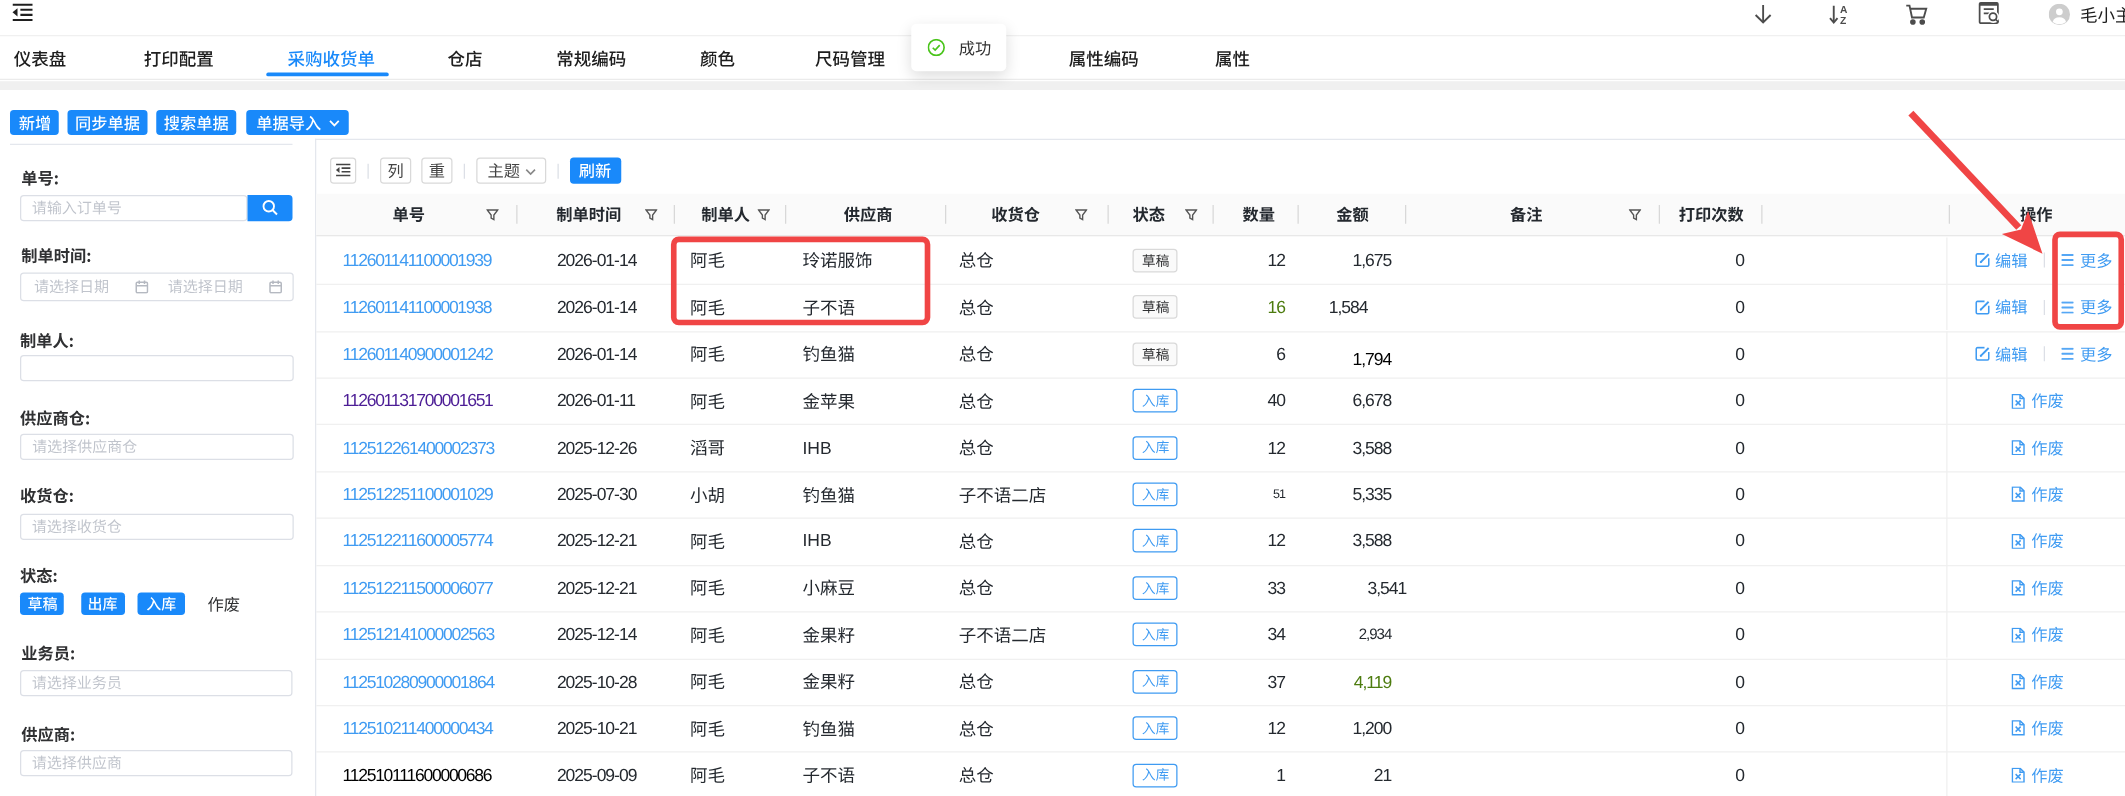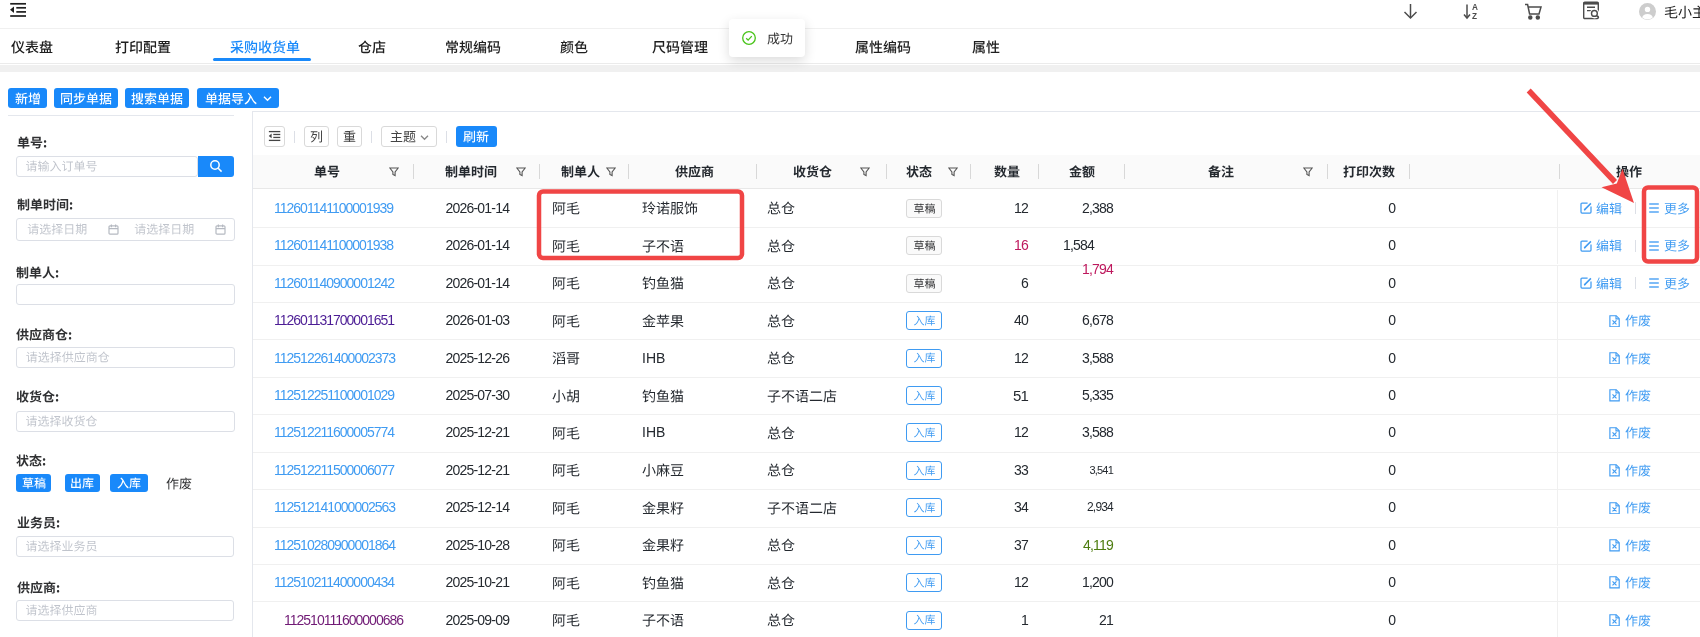--- a/index.html
+++ b/index.html
@@ -393,21 +393,21 @@
 <svg style="position:absolute;left:767.0px;top:201.4px;" width="28.0" height="14" viewBox="0 0 2000 1000" fill="#24292f">
     <use href="#g108" x="0"></use>
     <use href="#g69" x="1000"></use>
   </svg>
 <div class="a" style="left:906.3px;top:198.9px;width:36px;height:19px;border:1px solid #d9d9d9;background:#fafafa;border-radius:3px"></div>
 <svg style="position:absolute;left:912.8px;top:202.7px;" width="23.0" height="11" viewBox="0 0 2000 1000" fill="#303133">
     <use href="#g109" x="0"></use>
     <use href="#g110" x="1000"></use>
   </svg>
 <div style="position:absolute;right:672.0px;top:199.9px;font-size:14px;letter-spacing:-0.80px;line-height:17px;color:#24292f;white-space:nowrap">12</div>
-<div style="position:absolute;right:587.0px;top:199.9px;font-size:14px;letter-spacing:-0.80px;line-height:17px;color:#24292f;white-space:nowrap">2,388</div>
+<div style="position:absolute;right:587.0px;top:199.9px;font-size:14px;letter-spacing:-0.80px;line-height:17px;color:#24292f;white-space:nowrap">1,675</div>
 <div style="position:absolute;right:304.0px;top:199.9px;font-size:14px;letter-spacing:0.00px;line-height:17px;color:#24292f;white-space:nowrap">0</div>
 <div class="a" style="left:1556.5px;top:189.7px;width:1px;height:37.4px;background:#f0f0f0"></div>
 <svg class="a" style="left:1580.0px;top:202.4px" width="12" height="12" viewBox="0 0 12 12" fill="none" stroke="#3f9bf2" stroke-width="1.25">
     <path d="M7.6 1.1H2a1 1 0 0 0-1 1V10a1 1 0 0 0 1 1h8a1 1 0 0 0 1-1V4.6"></path>
     <path d="M4.2 8.1 10.9 1.4" stroke-width="1.5"></path>
     <path d="M4 8.3 5.8 7.9 4.4 6.6Z" fill="#3f9bf2" stroke="none"></path>
   </svg>
 <svg style="position:absolute;left:1596.0px;top:201.9px;" width="26.0" height="13" viewBox="0 0 2000 1000" fill="#3f9bf2">
     <use href="#g111" x="0"></use>
     <use href="#g112" x="1000"></use>
@@ -436,21 +436,21 @@
   </svg>
 <svg style="position:absolute;left:767.0px;top:238.8px;" width="28.0" height="14" viewBox="0 0 2000 1000" fill="#24292f">
     <use href="#g108" x="0"></use>
     <use href="#g69" x="1000"></use>
   </svg>
 <div class="a" style="left:906.3px;top:236.3px;width:36px;height:19px;border:1px solid #d9d9d9;background:#fafafa;border-radius:3px"></div>
 <svg style="position:absolute;left:912.8px;top:240.1px;" width="23.0" height="11" viewBox="0 0 2000 1000" fill="#303133">
     <use href="#g109" x="0"></use>
     <use href="#g110" x="1000"></use>
   </svg>
-<div style="position:absolute;right:672.0px;top:237.3px;font-size:14px;letter-spacing:-0.80px;line-height:17px;color:#be185d;white-space:nowrap">16</div>
+<div style="position:absolute;right:672.0px;top:237.3px;font-size:14px;letter-spacing:-0.80px;line-height:17px;color:#4d7c0f;white-space:nowrap">16</div>
 <div style="position:absolute;right:606px;top:237.3px;font-size:14px;letter-spacing:-0.80px;line-height:17px;color:#24292f;white-space:nowrap">1,584</div>
 <div style="position:absolute;right:304.0px;top:237.3px;font-size:14px;letter-spacing:0.00px;line-height:17px;color:#24292f;white-space:nowrap">0</div>
 <div class="a" style="left:1556.5px;top:227.1px;width:1px;height:37.4px;background:#f0f0f0"></div>
 <svg class="a" style="left:1580.0px;top:239.8px" width="12" height="12" viewBox="0 0 12 12" fill="none" stroke="#3f9bf2" stroke-width="1.25">
     <path d="M7.6 1.1H2a1 1 0 0 0-1 1V10a1 1 0 0 0 1 1h8a1 1 0 0 0 1-1V4.6"></path>
     <path d="M4.2 8.1 10.9 1.4" stroke-width="1.5"></path>
     <path d="M4 8.3 5.8 7.9 4.4 6.6Z" fill="#3f9bf2" stroke="none"></path>
   </svg>
 <svg style="position:absolute;left:1596.0px;top:239.3px;" width="26.0" height="13" viewBox="0 0 2000 1000" fill="#3f9bf2">
     <use href="#g111" x="0"></use>
@@ -481,21 +481,21 @@
 <svg style="position:absolute;left:767.0px;top:276.2px;" width="28.0" height="14" viewBox="0 0 2000 1000" fill="#24292f">
     <use href="#g108" x="0"></use>
     <use href="#g69" x="1000"></use>
   </svg>
 <div class="a" style="left:906.3px;top:273.7px;width:36px;height:19px;border:1px solid #d9d9d9;background:#fafafa;border-radius:3px"></div>
 <svg style="position:absolute;left:912.8px;top:277.5px;" width="23.0" height="11" viewBox="0 0 2000 1000" fill="#303133">
     <use href="#g109" x="0"></use>
     <use href="#g110" x="1000"></use>
   </svg>
 <div style="position:absolute;right:672.0px;top:274.7px;font-size:14px;letter-spacing:-0.80px;line-height:17px;color:#24292f;white-space:nowrap">6</div>
-<div style="position:absolute;right:587.0px;top:261px;font-size:14px;letter-spacing:-0.80px;line-height:17px;color:#be185d;white-space:nowrap">1,794</div>
+<div style="position:absolute;right:587.0px;top:279px;font-size:14px;letter-spacing:-0.80px;line-height:17px;color:#000000;white-space:nowrap">1,794</div>
 <div style="position:absolute;right:304.0px;top:274.7px;font-size:14px;letter-spacing:0.00px;line-height:17px;color:#24292f;white-space:nowrap">0</div>
 <div class="a" style="left:1556.5px;top:264.5px;width:1px;height:37.4px;background:#f0f0f0"></div>
 <svg class="a" style="left:1580.0px;top:277.2px" width="12" height="12" viewBox="0 0 12 12" fill="none" stroke="#3f9bf2" stroke-width="1.25">
     <path d="M7.6 1.1H2a1 1 0 0 0-1 1V10a1 1 0 0 0 1 1h8a1 1 0 0 0 1-1V4.6"></path>
     <path d="M4.2 8.1 10.9 1.4" stroke-width="1.5"></path>
     <path d="M4 8.3 5.8 7.9 4.4 6.6Z" fill="#3f9bf2" stroke="none"></path>
   </svg>
 <svg style="position:absolute;left:1596.0px;top:276.7px;" width="26.0" height="13" viewBox="0 0 2000 1000" fill="#3f9bf2">
     <use href="#g111" x="0"></use>
     <use href="#g112" x="1000"></use>
@@ -505,21 +505,21 @@
     <rect y="0.2" width="10" height="1.5" rx="0.7"></rect>
     <rect y="4.25" width="10" height="1.5" rx="0.7"></rect>
     <rect y="8.3" width="10" height="1.5" rx="0.7"></rect>
   </svg>
 <svg style="position:absolute;left:1664.0px;top:276.7px;" width="26.0" height="13" viewBox="0 0 2000 1000" fill="#3f9bf2">
     <use href="#g113" x="0"></use>
     <use href="#g114" x="1000"></use>
   </svg>
 <div class="a" style="left:253px;top:339.4px;width:1447px;height:1px;background:#f0f0f0"></div>
 <div style="position:absolute;left:274.0px;top:312.2px;font-size:14px;letter-spacing:-1.00px;line-height:17px;color:#4c1d95;white-space:nowrap">112601131700001651</div>
-<div style="position:absolute;left:445.5px;top:312.2px;font-size:14px;letter-spacing:-0.80px;line-height:17px;color:#24292f;white-space:nowrap">2026-01-03</div>
+<div style="position:absolute;left:445.5px;top:312.2px;font-size:14px;letter-spacing:-0.80px;line-height:17px;color:#24292f;white-space:nowrap">2026-01-11</div>
 <svg style="position:absolute;left:551.5px;top:313.7px;" width="28.0" height="14" viewBox="0 0 2000 1000" fill="#24292f">
     <use href="#g103" x="0"></use>
     <use href="#g0" x="1000"></use>
   </svg>
 <svg style="position:absolute;left:642.0px;top:313.7px;" width="42.0" height="14" viewBox="0 0 3000 1000" fill="#24292f">
     <use href="#g121" x="0"></use>
     <use href="#g122" x="1000"></use>
     <use href="#g123" x="2000"></use>
   </svg>
 <svg style="position:absolute;left:767.0px;top:313.7px;" width="28.0" height="14" viewBox="0 0 2000 1000" fill="#24292f">
@@ -591,21 +591,21 @@
     <use href="#g116" x="1000"></use>
     <use href="#g117" x="2000"></use>
     <use href="#g128" x="3000"></use>
     <use href="#g129" x="4000"></use>
   </svg>
 <div class="a" style="left:906.3px;top:386.0px;width:36px;height:19px;border:1px solid #3f9bf2;background:#fff;border-radius:3px"></div>
 <svg style="position:absolute;left:912.8px;top:389.8px;" width="23.0" height="11" viewBox="0 0 2000 1000" fill="#3f9bf2">
     <use href="#g44" x="0"></use>
     <use href="#g124" x="1000"></use>
   </svg>
-<div style="position:absolute;right:672.0px;top:387.0px;font-size:15px;letter-spacing:-0.80px;line-height:17px;color:#24292f;white-space:nowrap">51</div>
+<div style="position:absolute;right:672.0px;top:387.0px;font-size:10px;letter-spacing:-0.80px;line-height:17px;color:#24292f;white-space:nowrap">51</div>
 <div style="position:absolute;right:587.0px;top:387.0px;font-size:14px;letter-spacing:-0.80px;line-height:17px;color:#24292f;white-space:nowrap">5,335</div>
 <div style="position:absolute;right:304.0px;top:387.0px;font-size:14px;letter-spacing:0.00px;line-height:17px;color:#24292f;white-space:nowrap">0</div>
 <div class="a" style="left:1556.5px;top:376.8px;width:1px;height:37.4px;background:#f0f0f0"></div>
 <svg class="a" style="left:1609.0px;top:389.3px" width="11" height="12.5" viewBox="0 0 11 12.5" fill="none" stroke="#3f9bf2" stroke-width="1.15">
     <path d="M0.9 0.7h6.3L10.2 3.7v8.1H0.9Z"></path>
     <path d="M7 0.8v3h3"></path>
     <path d="M3.5 5.3 7.5 9.3M7.5 5.3 3.5 9.3"></path>
   </svg>
 <svg style="position:absolute;left:1625.0px;top:389.0px;" width="26.0" height="13" viewBox="0 0 2000 1000" fill="#3f9bf2">
     <use href="#g80" x="0"></use>
@@ -656,21 +656,21 @@
 <svg style="position:absolute;left:767.0px;top:463.3px;" width="28.0" height="14" viewBox="0 0 2000 1000" fill="#24292f">
     <use href="#g108" x="0"></use>
     <use href="#g69" x="1000"></use>
   </svg>
 <div class="a" style="left:906.3px;top:460.8px;width:36px;height:19px;border:1px solid #3f9bf2;background:#fff;border-radius:3px"></div>
 <svg style="position:absolute;left:912.8px;top:464.6px;" width="23.0" height="11" viewBox="0 0 2000 1000" fill="#3f9bf2">
     <use href="#g44" x="0"></use>
     <use href="#g124" x="1000"></use>
   </svg>
 <div style="position:absolute;right:672.0px;top:461.8px;font-size:14px;letter-spacing:-0.80px;line-height:17px;color:#24292f;white-space:nowrap">33</div>
-<div style="position:absolute;right:587.0px;top:461.8px;font-size:11px;letter-spacing:-0.80px;line-height:17px;color:#24292f;white-space:nowrap">3,541</div>
+<div style="position:absolute;right:575px;top:461.8px;font-size:14px;letter-spacing:-0.80px;line-height:17px;color:#24292f;white-space:nowrap">3,541</div>
 <div style="position:absolute;right:304.0px;top:461.8px;font-size:14px;letter-spacing:0.00px;line-height:17px;color:#24292f;white-space:nowrap">0</div>
 <div class="a" style="left:1556.5px;top:451.6px;width:1px;height:37.4px;background:#f0f0f0"></div>
 <svg class="a" style="left:1609.0px;top:464.1px" width="11" height="12.5" viewBox="0 0 11 12.5" fill="none" stroke="#3f9bf2" stroke-width="1.15">
     <path d="M0.9 0.7h6.3L10.2 3.7v8.1H0.9Z"></path>
     <path d="M7 0.8v3h3"></path>
     <path d="M3.5 5.3 7.5 9.3M7.5 5.3 3.5 9.3"></path>
   </svg>
 <svg style="position:absolute;left:1625.0px;top:463.8px;" width="26.0" height="13" viewBox="0 0 2000 1000" fill="#3f9bf2">
     <use href="#g80" x="0"></use>
     <use href="#g81" x="1000"></use>
@@ -773,21 +773,21 @@
 <div class="a" style="left:1556.5px;top:563.9px;width:1px;height:37.4px;background:#f0f0f0"></div>
 <svg class="a" style="left:1609.0px;top:576.4px" width="11" height="12.5" viewBox="0 0 11 12.5" fill="none" stroke="#3f9bf2" stroke-width="1.15">
     <path d="M0.9 0.7h6.3L10.2 3.7v8.1H0.9Z"></path>
     <path d="M7 0.8v3h3"></path>
     <path d="M3.5 5.3 7.5 9.3M7.5 5.3 3.5 9.3"></path>
   </svg>
 <svg style="position:absolute;left:1625.0px;top:576.1px;" width="26.0" height="13" viewBox="0 0 2000 1000" fill="#3f9bf2">
     <use href="#g80" x="0"></use>
     <use href="#g81" x="1000"></use>
   </svg>
-<div style="position:absolute;left:284px;top:611.5px;font-size:14px;letter-spacing:-1.00px;line-height:17px;color:#701a75;white-space:nowrap">112510111600000686</div>
+<div style="position:absolute;left:274.0px;top:611.5px;font-size:14px;letter-spacing:-1.00px;line-height:17px;color:#000000;white-space:nowrap">112510111600000686</div>
 <div style="position:absolute;left:445.5px;top:611.5px;font-size:14px;letter-spacing:-0.80px;line-height:17px;color:#24292f;white-space:nowrap">2025-09-09</div>
 <svg style="position:absolute;left:551.5px;top:613.0px;" width="28.0" height="14" viewBox="0 0 2000 1000" fill="#24292f">
     <use href="#g103" x="0"></use>
     <use href="#g0" x="1000"></use>
   </svg>
 <svg style="position:absolute;left:642.0px;top:613.0px;" width="42.0" height="14" viewBox="0 0 3000 1000" fill="#24292f">
     <use href="#g115" x="0"></use>
     <use href="#g116" x="1000"></use>
     <use href="#g117" x="2000"></use>
   </svg>

